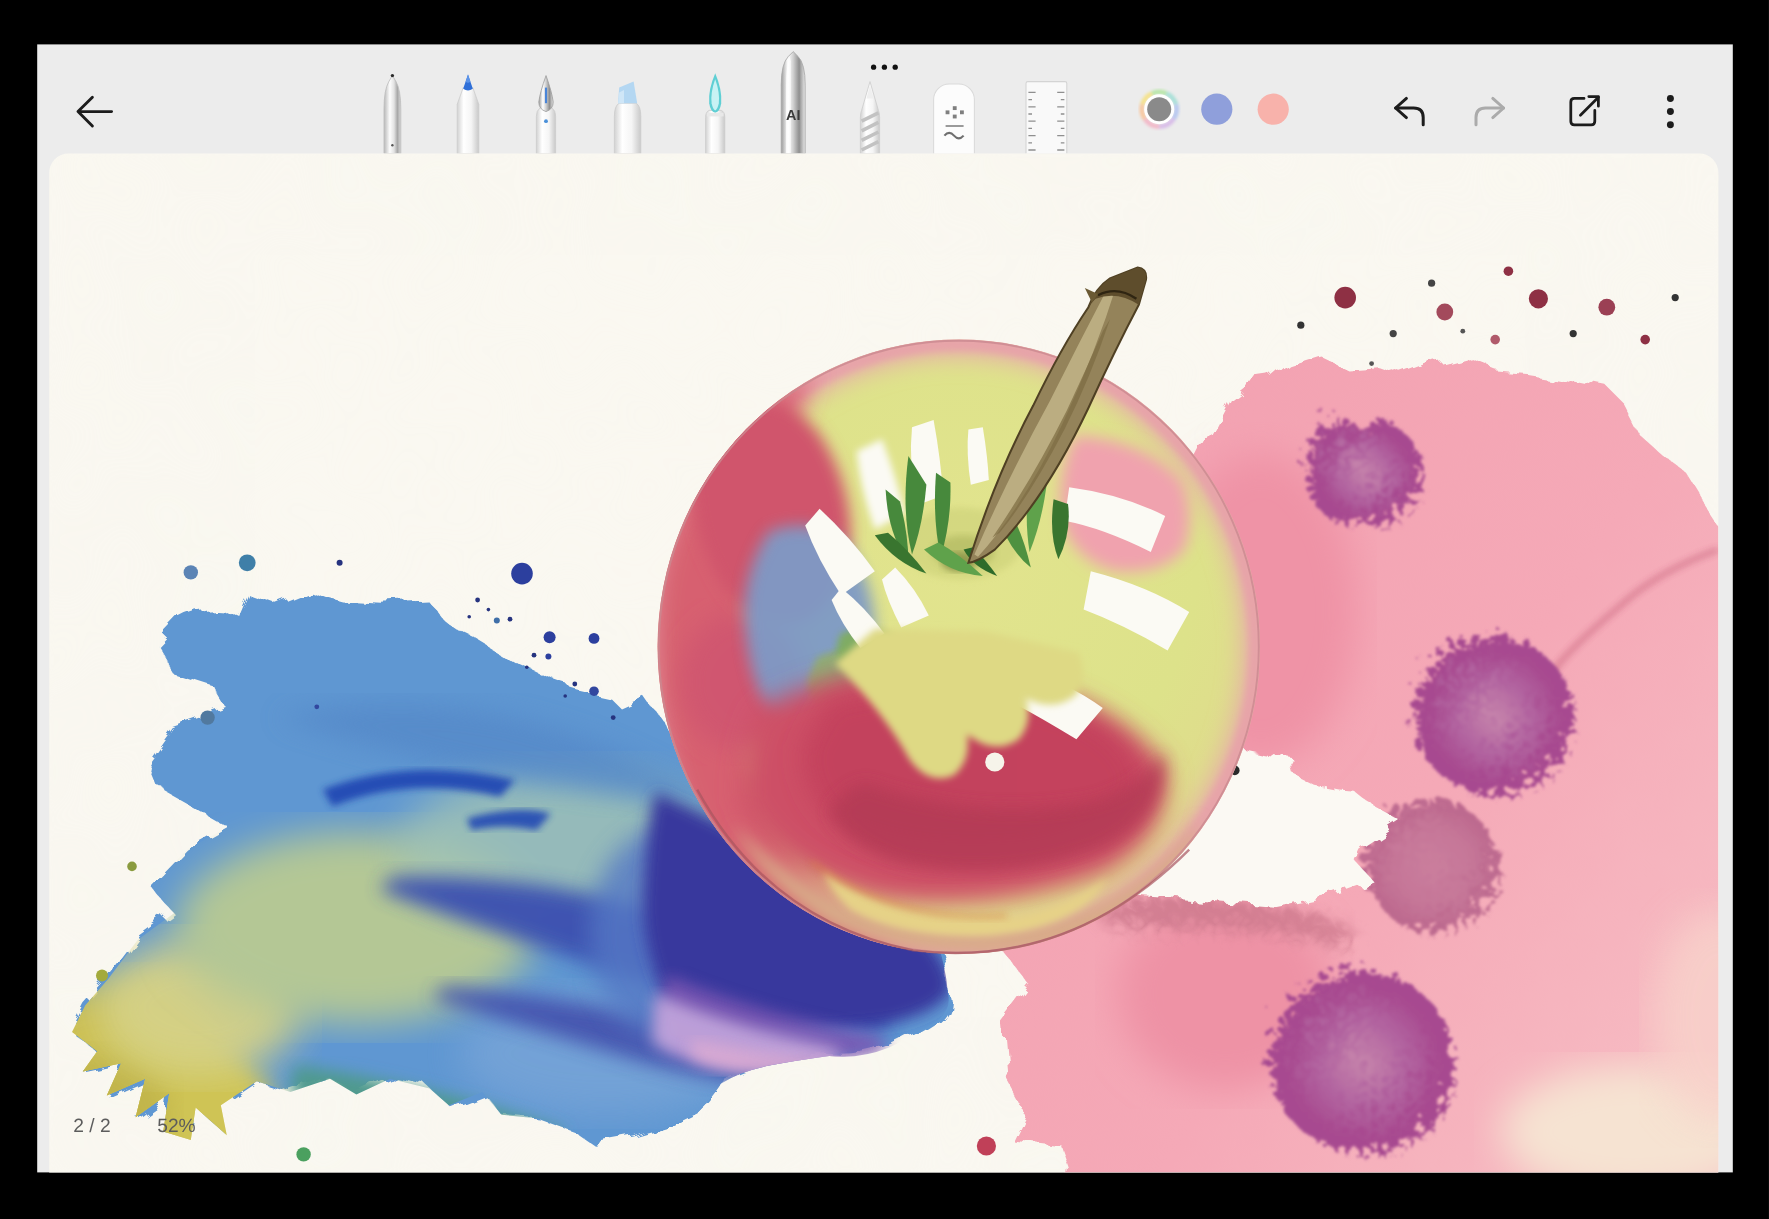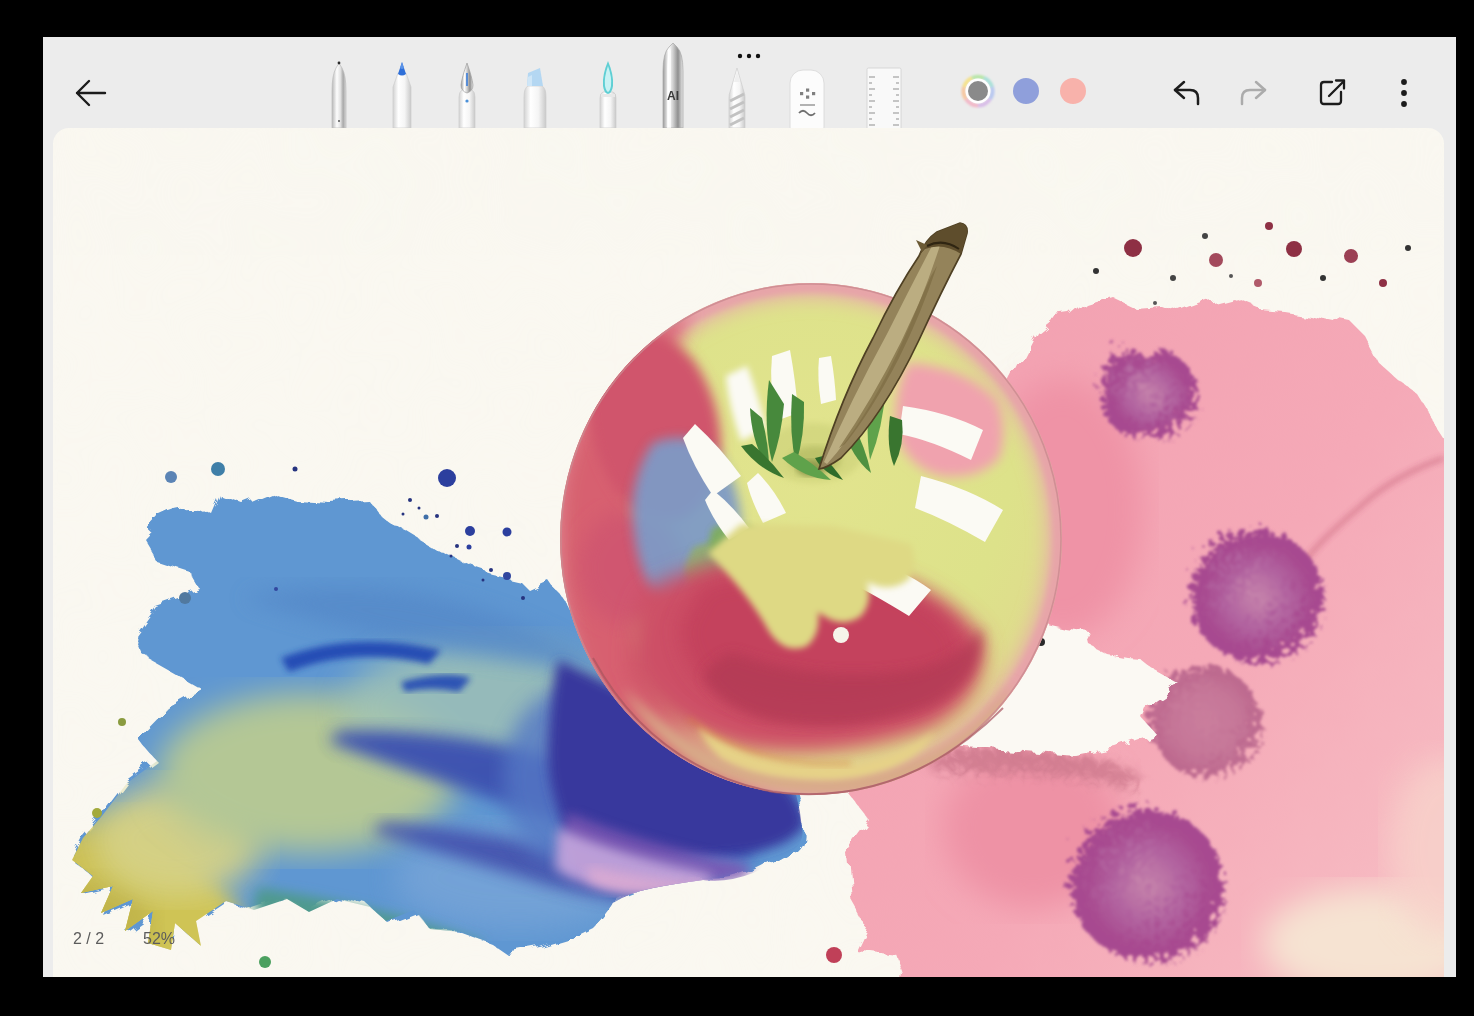--- a/index.html
+++ b/index.html
@@ -1,17 +1,17 @@
 <!DOCTYPE html>
 <html><head>
 <meta charset="utf-8">
 <style>
   html,body{margin:0;padding:0;background:#000;width:1474px;height:1016px;overflow:hidden;}
   *{box-sizing:border-box;}
-  .app{position:absolute;left:31px;top:37px;width:1413px;height:940px;background:#ececec;margin-left:12px;}
+  .app{position:absolute;left:31px;top:37px;width:1413px;height:940px;background:#ececec;}
   .card{position:absolute;left:10px;top:91px;width:1391px;height:849px;background:#faf8f1;border-radius:16px 16px 0 0;overflow:hidden;}
   .txt{position:absolute;font-family:"Liberation Sans",sans-serif;color:#5c5c5c;font-size:16px;}
 </style>
 </head>
 <body>
 <div class="app">
 
   <svg style="position:absolute;left:0;top:0" width="1413" height="91" viewBox="0 0 1413 91">
     <defs>
       <filter id="blur1">

